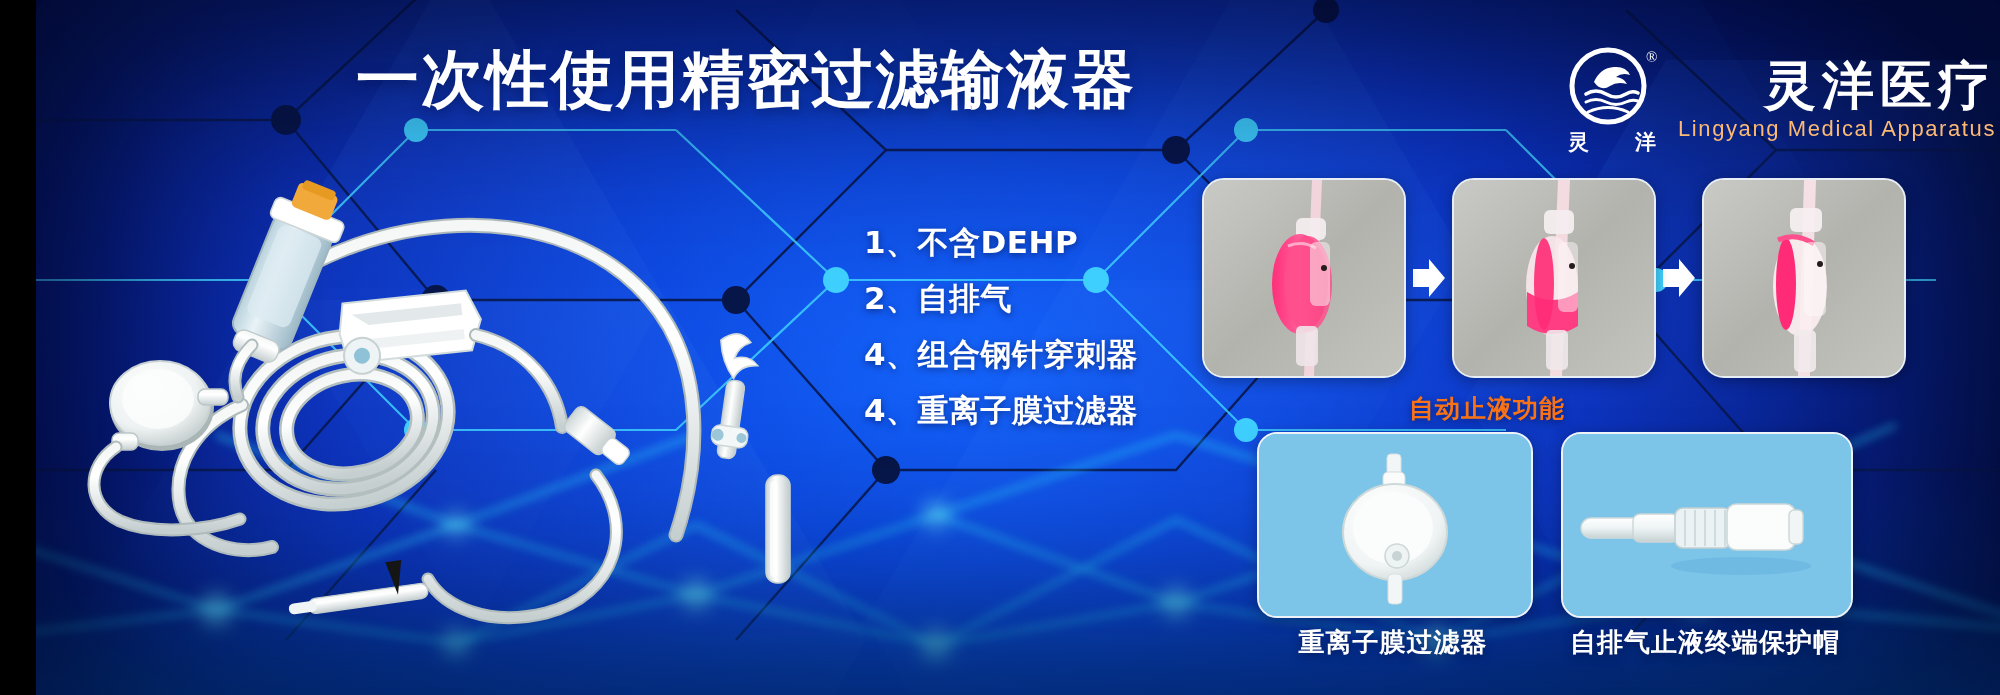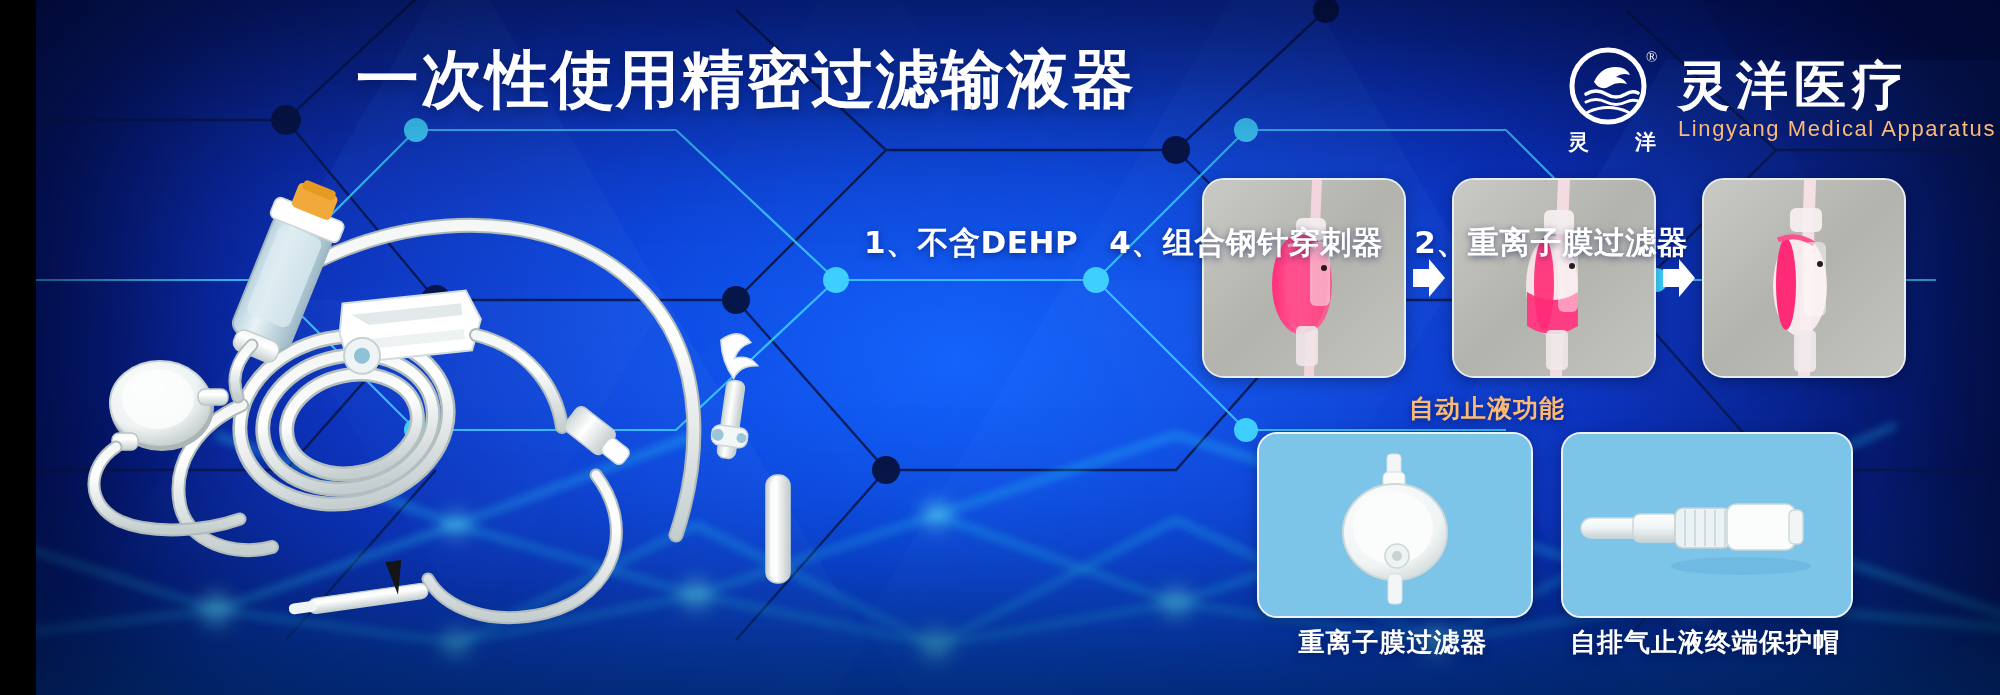--- a/index.html
+++ b/index.html
@@ -60,36 +60,36 @@
   }
   .brand-mark{position:relative;width:96px;height:108px;flex:none;}
   .brand-mark svg{display:block;}
   .brand-mark-sub{
     position:absolute;left:0;right:0;bottom:-2px;
     display:flex;justify-content:space-between;
     padding:0 4px;box-sizing:border-box;
     color:#fff;font-size:21px;font-weight:bold;
     font-family:"DejaVu Sans","Liberation Sans",sans-serif;
   }
-  .brand-words{display:flex;flex-direction:column;justify-content:center;}
+  .brand-words{display:flex;flex-direction:column;justify-content:center;text-align:right;}
   .brand-cn{
     color:#fff;font-size:52px;font-weight:bold;line-height:1.05;
     letter-spacing:6px;
     font-family:"DejaVu Sans","Liberation Sans",sans-serif;
   }
   .brand-en{
     color:#fdba74;font-size:22px;letter-spacing:1.6px;
     margin-top:4px;font-weight:500;
     font-family:"Liberation Sans",sans-serif;
   }
 
   
   .features{
     position:absolute;left:828px;top:222px;
-    display:flex;flex-direction:row;gap:31px;
+    display:flex;flex-direction:column;gap:14px;
   }
   .feature{
     color:#fff;font-size:31px;font-weight:bold;
     letter-spacing:.5px;white-space:nowrap;
     text-shadow:0 2px 7px rgba(0,15,70,.55);
     font-family:"DejaVu Sans","Liberation Sans",sans-serif;
   }
 
   
   .product{
@@ -110,21 +110,21 @@
     background:#b9b9b6;
     box-shadow:0 3px 14px rgba(0,0,0,.3);
   }
   .step-card svg{width:100%;height:100%;display:block;}
   .step-arrow{
     width:46px;flex:none;display:flex;align-items:center;justify-content:center;
   }
   .step-arrow svg{display:block;}
   .caption-top{
     position:absolute;left:1166px;top:392px;width:570px;
-    text-align:center;color:#fdba74;font-size:25px;font-weight:bold;
+    text-align:center;color:#f97316;font-size:25px;font-weight:bold;
     letter-spacing:1px;text-shadow:0 2px 7px rgba(0,15,70,.6);
     font-family:"DejaVu Sans","Liberation Sans",sans-serif;
   }
 
   
   .lowcard{
     position:absolute;top:432px;
     border-radius:20px;border:2px solid #eef3fa;overflow:hidden;
     background:#7dc4e9;
     box-shadow:0 3px 14px rgba(0,0,0,.28);
@@ -496,17 +496,18 @@
       <rect x="226" y="76" width="14" height="34" rx="5" fill="#f1f5f6" stroke="#ccd7d8" stroke-width="1.4"></rect>
       <ellipse cx="178" cy="132" rx="70" ry="9" fill="#5fb0dc" opacity=".45"></ellipse>
     </svg>
   </div>
 
   <div class="lowcaption" id="lowcaption-cap">自排气止液终端保护帽</div>
   <div class="lowcaption" id="lowcaption-filter">重离子膜过滤器</div>
 
   <div class="features">
     <div class="feature">1、不含DEHP</div>
+    <div class="feature">2、自排气</div>
     <div class="feature">4、组合钢针穿刺器</div>
-    <div class="feature">2、重离子膜过滤器</div>
+    <div class="feature">4、重离子膜过滤器</div>
   </div>
 
 </div>
 
 </body></html>

